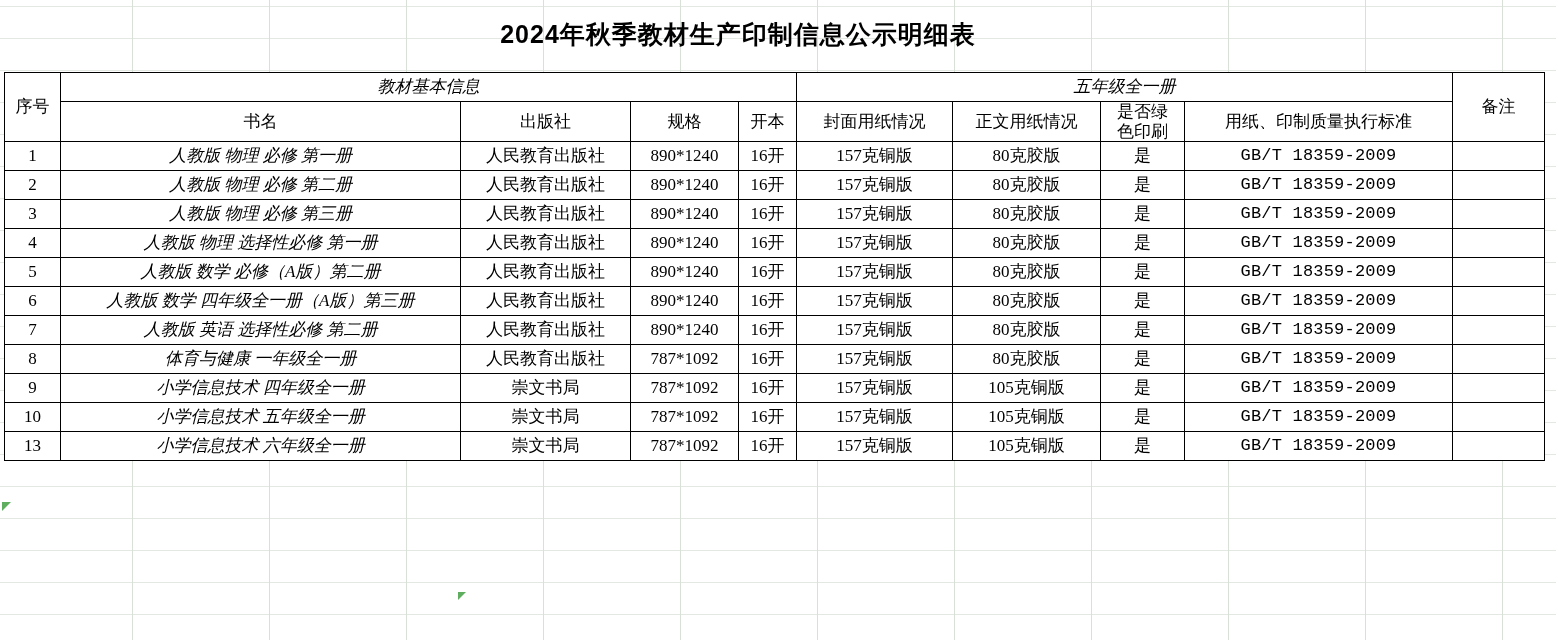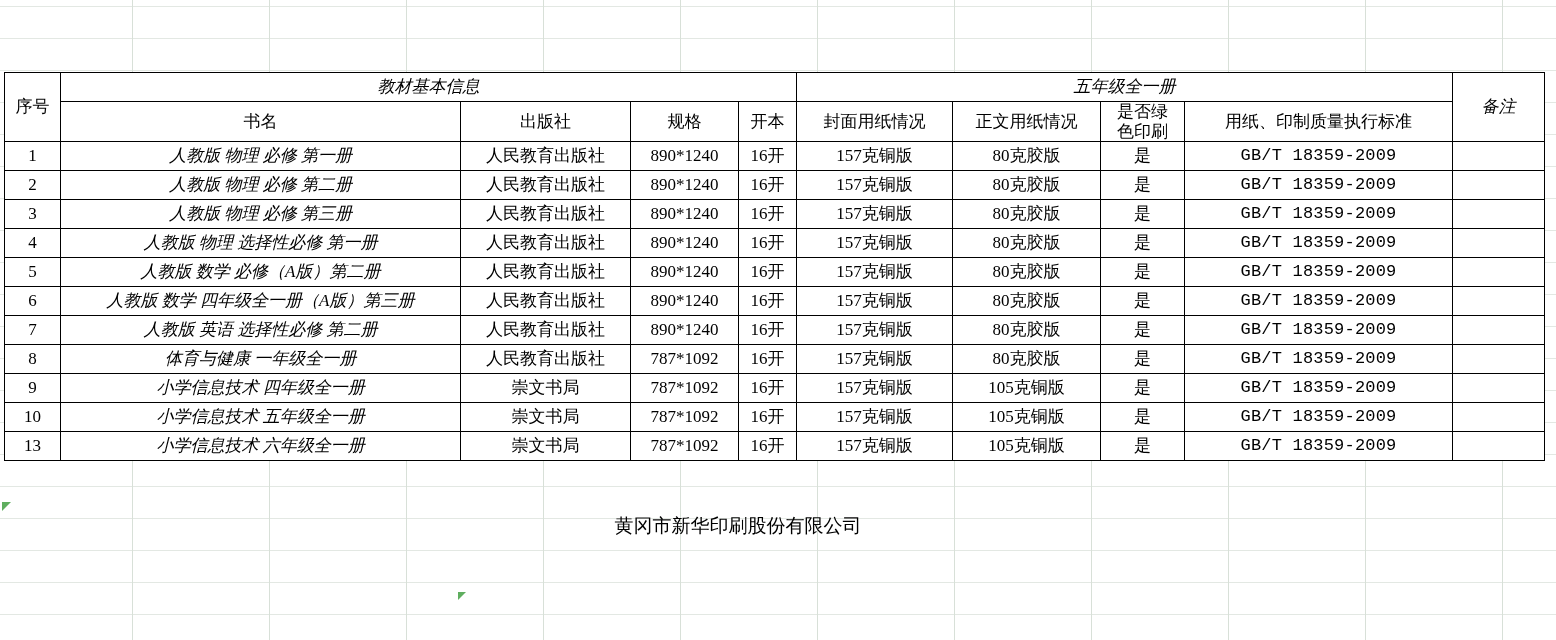--- a/index.html
+++ b/index.html
@@ -75,21 +75,20 @@
   }
   .hdr-sub {
     font-size: 18px;
     height: 52px;
   }
   .hdr-seq {
     font-size: 18px;
   }
   .hdr-note {
     font-size: 18px;
-    font-style: italic;
   }
   .two-line {
     font-size: 16px;
     line-height: 1.15;
   }
 
   td.left {
     text-align: left;
     padding-left: 8px;
     font-style: italic;
@@ -142,20 +141,21 @@
     border-bottom: 8px solid transparent;
   }
 </style>
 </head>
 <body>
 
 <div class="sheet-bg"></div>
 
 <div class="page">
 
+  <div class="title">2024年秋季教材生产印制信息公示明细表</div>
 
   <table class="main">
     <colgroup>
       <col class="c-seq">
         <col class="c-name">
         <col class="c-pub">
         <col class="c-spec">
       <col class="c-open">
         <col class="c-cover">
         <col class="c-text">
@@ -313,16 +313,15 @@
           <td>16开</td>
           <td>157克铜版</td>
           <td>105克铜版</td>
           <td>是</td>
           <td class="mono-std">GB/T  18359-2009</td>
           <td></td>
         </tr>
       </tbody>
   </table>
 
-  <div class="footer-company">黄冈市新华印刷股份有限公司</div>
   <div class="comment-mark"></div>
   <div class="comment-mark2"></div>
 </div>
 
 </body></html>

